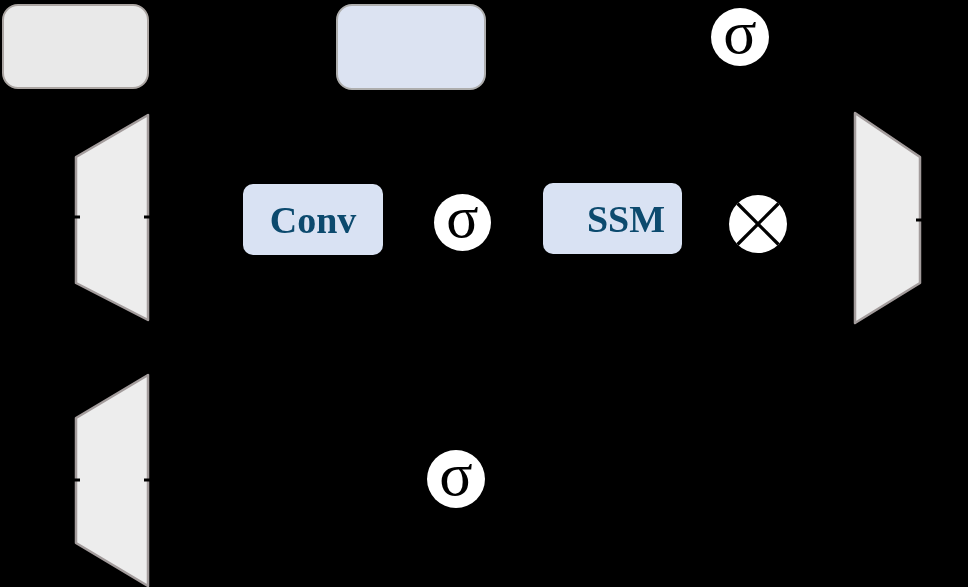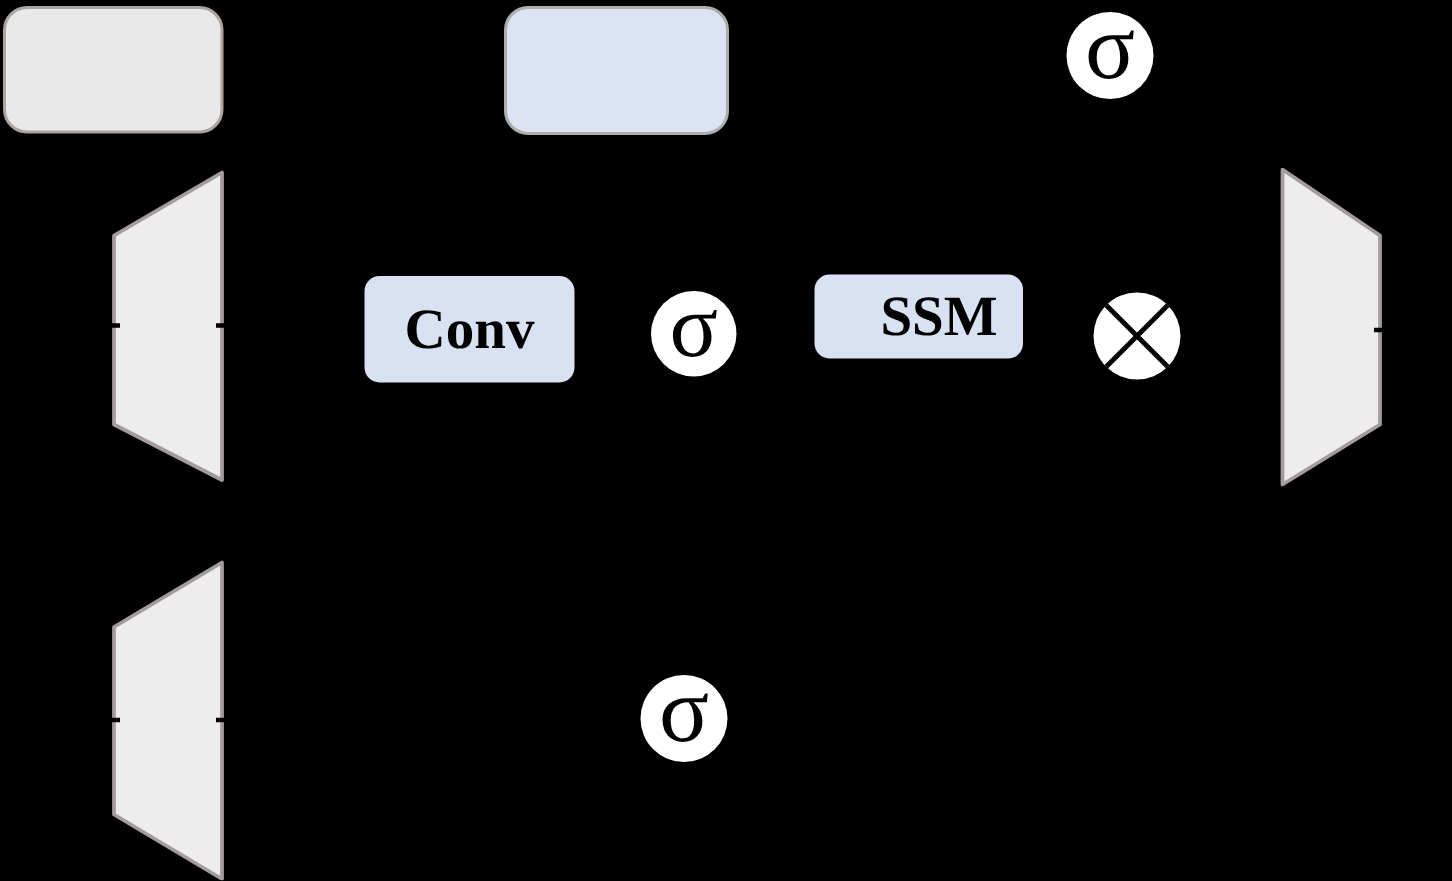--- a/index.html
+++ b/index.html
@@ -19,25 +19,25 @@
   .gray-box{
     left:2px;top:4px;width:147px;height:85px;
     background:#e9e9e9;border:2.5px solid #aba5a2;border-radius:16px;
   }
   .blue-top-box{
     left:336px;top:4px;width:150px;height:86px;
     background:#dce3f2;border:2.5px solid #aeaeae;border-radius:16px;
   }
   .label-box{
     background:#d9e2f3;border-radius:10px;
-    color:#000000;font-weight:bold;font-size:38px;
+    color:#0c4a6e;font-weight:bold;font-size:38px;
     font-family:"Liberation Serif", serif;
   }
   .conv-box{left:243px;top:184px;width:140px;height:71px;}
-  .ssm-box{left:543px;top:183px;width:139px;height:56px;padding-left:27px;}
+  .ssm-box{left:543px;top:183px;width:139px;height:71px;padding-left:27px;}
   .sigma-circle{
     position:absolute;width:58px;height:58px;border-radius:50%;
     background:#fff;color:#000;
     display:flex;align-items:center;justify-content:center;
     font-size:62px;font-family:"Liberation Serif", serif;
   }
   .sigma-circle span{transform:translateY(-5px);}
   .sigma-top{left:711px;top:8px;}
   .sigma-mid{left:434px;top:194px;width:57px;height:57px;font-size:60px;}
   .sigma-bottom{left:427px;top:450px;}

